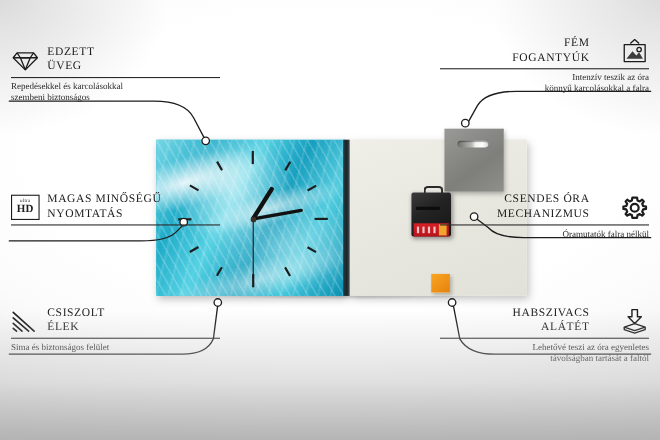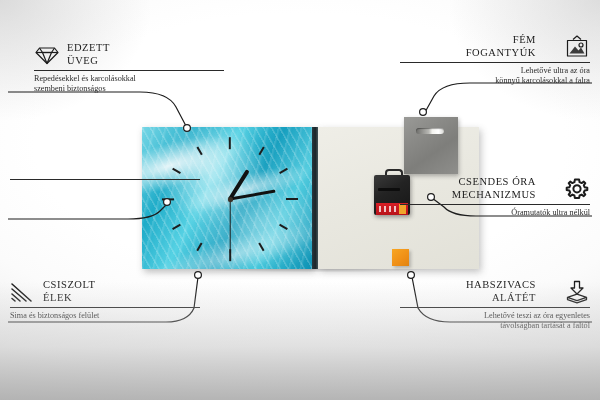--- a/index.html
+++ b/index.html
@@ -322,21 +322,21 @@
     <g fill="#ffffff" stroke="#1d1d1d" stroke-width="1.2">
       <circle cx="187" cy="128" r="3.4"></circle>
       <circle cx="167" cy="202" r="3.4"></circle>
       <circle cx="198" cy="275" r="3.4"></circle>
       <circle cx="423" cy="112" r="3.4"></circle>
       <circle cx="431" cy="197" r="3.4"></circle>
       <circle cx="411" cy="275" r="3.4"></circle>
     </g>
   </svg>
 
-  <div class="callout left" style="left:10px; top:42px;margin-left:24px;">
+  <div class="callout left" style="left:10px; top:42px;">
     <div class="co-head">
       <span class="co-icon">
         <svg width="24" height="20" viewBox="0 0 24 20">
           <g fill="none" stroke="#1c1c1c" stroke-width="1.2" stroke-linejoin="round">
             <path d="M4.5,3 H19.5 L23,7.5 L12,18.5 L1,7.5 Z"></path>
             <path d="M1,7.5 H23"></path>
             <path d="M4.5,3 L7.5,7.5 L12,18.5"></path>
             <path d="M19.5,3 L16.5,7.5 L12,18.5"></path>
             <path d="M7.5,7.5 H16.5"></path>
           </g>
@@ -348,20 +348,32 @@
       </span>
     </div>
     <div class="co-rule"></div>
     <div class="co-desc">
       <span>Repedésekkel és karcolásokkal</span><br>
       <span>szembeni biztonságos</span>
     </div>
   </div>
 
   <div class="callout left" style="left:10px; top:176px;">
+    <div class="co-head">
+      <span class="co-icon">
+        <span class="hd-badge">
+          <span class="hd-ultra">ultra</span>
+          <span class="hd-hd">HD</span>
+        </span>
+      </span>
+      <span class="co-title">
+        <span>MAGAS MINŐSÉGŰ</span><br>
+        <span>NYOMTATÁS</span>
+      </span>
+    </div>
     <div class="co-rule"></div>
   </div>
 
   <div class="callout left" style="left:10px; top:279px;">
     <div class="co-head">
       <span class="co-icon">
         <svg width="24" height="20" viewBox="0 0 24 20">
           <g stroke="#1c1c1c" stroke-width="1.5" stroke-linecap="round">
             <line x1="1" y1="2" x2="20" y2="19"></line>
             <line x1="1" y1="7" x2="15" y2="19"></line>
@@ -393,21 +405,21 @@
           </g>
         </svg>
       </span>
       <span class="co-title">
         <span>FÉM</span><br>
         <span>FOGANTYÚK</span>
       </span>
     </div>
     <div class="co-rule"></div>
     <div class="co-desc">
-      <span>Lehetővé ultra az óra</span><br>
+      <span>Intenzív teszik az óra</span><br>
       <span>könnyű karcolásokkal a falra</span>
     </div>
   </div>
 
   <div class="callout right" style="left:400px; top:176px;">
     <div class="co-head">
       <span class="co-icon">
         <svg width="24" height="24" viewBox="0 0 24 24">
           <g fill="none" stroke="#1c1c1c" stroke-width="2" stroke-linejoin="round">
             <path d="M12,2.6 L14.1,2.6 L14.6,5.2 L16.6,6.1 L18.8,4.6 L20.3,6.1 L18.8,8.3 L19.7,10.3 L22.3,10.8 L22.3,12.9 L19.7,13.4 L18.8,15.4 L20.3,17.6 L18.8,19.1 L16.6,17.6 L14.6,18.5 L14.1,21.1 L12,21.1 L9.9,21.1 L9.4,18.5 L7.4,17.6 L5.2,19.1 L3.7,17.6 L5.2,15.4 L4.3,13.4 L1.7,12.9 L1.7,10.8 L4.3,10.3 L5.2,8.3 L3.7,6.1 L5.2,4.6 L7.4,6.1 L9.4,5.2 L9.9,2.6 Z"></path>
@@ -415,21 +427,21 @@
           </g>
         </svg>
       </span>
       <span class="co-title">
         <span>CSENDES ÓRA</span><br>
         <span>MECHANIZMUS</span>
       </span>
     </div>
     <div class="co-rule"></div>
     <div class="co-desc">
-      <span>Óramutatók ultra nélkül</span>
+      <span>Óramutatók falra nélkül</span>
     </div>
   </div>
 
   <div class="callout right" style="left:400px; top:279px;">
     <div class="co-head">
       <span class="co-icon">
         <svg width="24" height="24" viewBox="0 0 24 24">
           <g fill="none" stroke="#1c1c1c" stroke-width="1.3" stroke-linejoin="round">
             <path d="M9.5,1.5 H14.5 V8 H18 L12,14 L6,8 H9.5 Z"></path>
             <path d="M12,14.2 L21.5,17.4 L12,20.6 L2.5,17.4 Z"></path>

